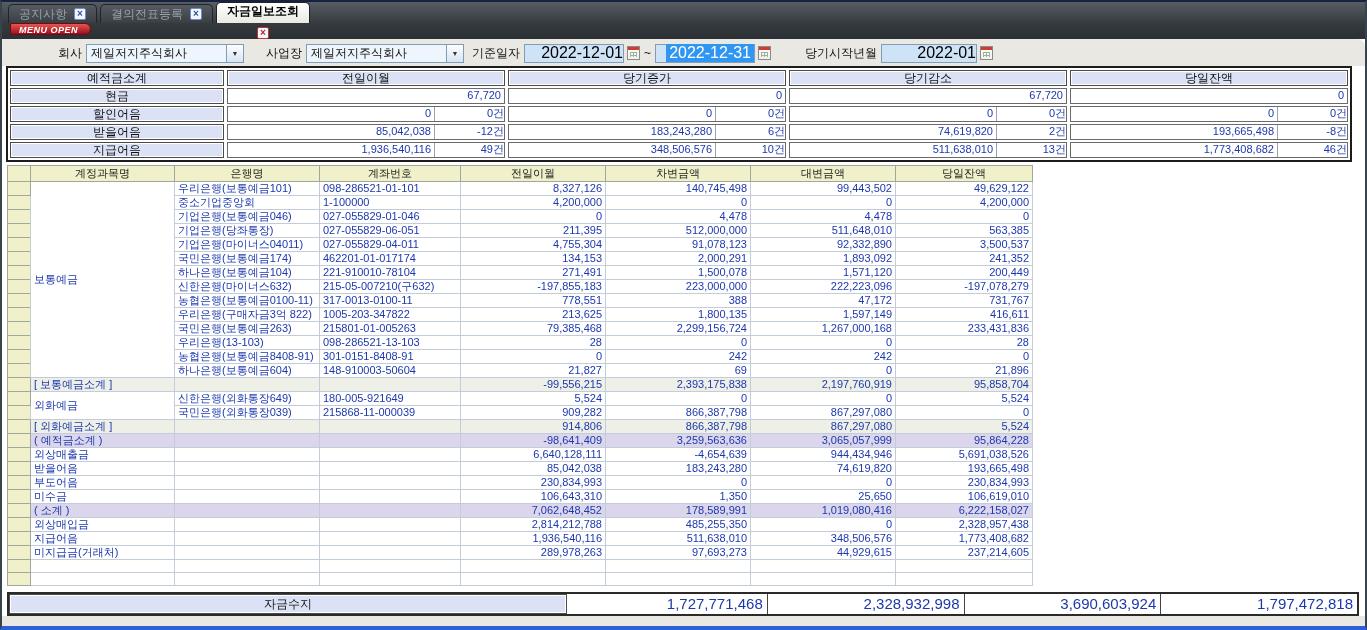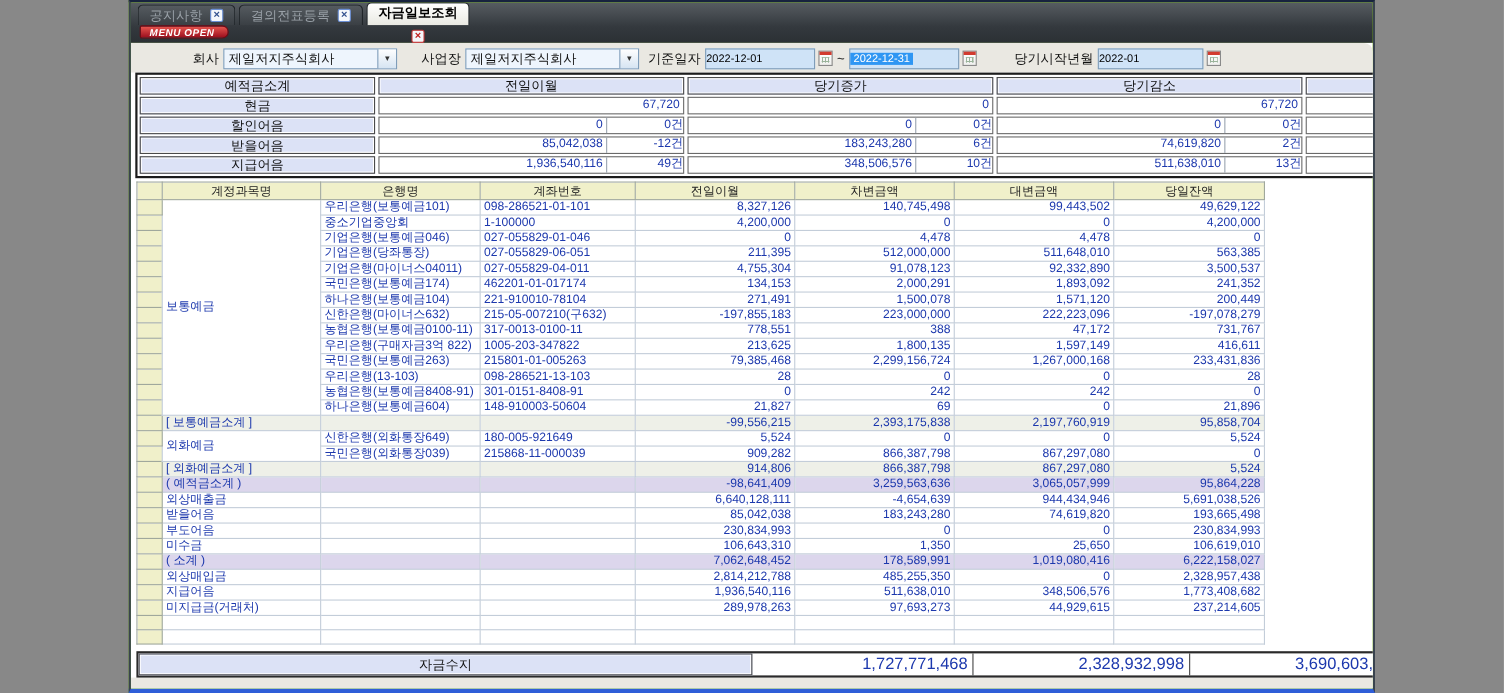--- a/index.html
+++ b/index.html
@@ -1,19 +1,19 @@
 <!DOCTYPE html>
 <html><head>
 <meta charset="utf-8">
 <style>
   html,body{margin:0;padding:0;background:#888;}
   *{box-sizing:border-box;}
   .window{
-    position:relative;width:1133px;height:630px;margin:0 auto;
-    background:#84cc16;overflow:hidden;
+    position:relative;width:1367px;height:630px;margin:0 auto;
+    background:#1d4ed8;overflow:hidden;
     border-top:2px solid #17233e;border-left:2px solid #39434e;border-right:2px solid #39434e;border-bottom:4px solid #2f5ed8;
     font-family:"Liberation Sans","DejaVu Sans",sans-serif;
   }
   
   .titlebar{position:absolute;top:0;left:0;right:0;height:37px;background:linear-gradient(#575d62,#34393e 60%,#2b3034);}
   .tabs{position:absolute;top:2px;left:6px;display:flex;align-items:flex-end;height:19px;}
   .tab{display:flex;align-items:center;gap:7px;height:19px;padding:0 10px;margin-right:3px;
        border:1px solid #1f2428;border-bottom:none;border-radius:5px 5px 0 0;
        background:linear-gradient(#555b60,#3a3f44);color:#9aa1a8;font-size:12px;cursor:default;}
   .tab.active{background:linear-gradient(#ffffff,#e9e9e2);color:#000;font-weight:bold;height:21px;flex-direction:column;}
@@ -29,21 +29,21 @@
   .content .bottomstrip{position:absolute;bottom:0;left:0;right:0;height:10px;background:#eae8e2;}
   
   .filter{position:absolute;top:3px;left:0;right:0;height:22px;display:flex;align-items:center;font-size:12px;color:#111;z-index:2;}
   .flabel{white-space:nowrap;}
   .ml-a{margin-left:56px;} .ml-b{margin-left:22px;} .ml-c{margin-left:8px;} .ml-d{margin-left:34px;}
   .combo{display:flex;width:158px;height:19px;border:1px solid #7f9db9;background:#eef5fd;margin-left:4px;align-items:stretch;}
   .combo-val{flex:1;padding-left:4px;font-size:12px;line-height:17px;overflow:hidden;white-space:nowrap;}
   .combo-btn{width:17px;background:linear-gradient(#fefefe,#d6e4f2);border-left:1px solid #7f9db9;
              display:flex;align-items:center;justify-content:center;font-size:7px;color:#333;}
   .datefield{width:100px;height:19px;border:1px solid #7f9db9;background:#cfe3f7;margin-left:4px;
-             display:flex;align-items:center;justify-content:flex-start;font-size:10px;color:#000;}
+             display:flex;align-items:center;justify-content:flex-end;font-size:16px;color:#000;}
   .datefield.small{width:96px;}
   .datefield .hl{background:#2f96f3;color:#fff;padding:0 3px;}
   .tilde{margin-left:4px;}
   .cal{width:13px;height:14px;margin-left:3px;border:1px solid #8a8a8a;background:linear-gradient(#ffffff,#f0f0ee);position:relative;display:inline-block;}
   .cal::before{content:"";position:absolute;top:0;left:0;right:0;height:3px;background:#d23b2f;}
   .cal::after{content:"";position:absolute;left:2px;right:2px;top:5px;bottom:2px;
     background:repeating-linear-gradient(#9ab39a 0 1px,transparent 1px 3px),
                repeating-linear-gradient(90deg,#9ab39a 0 1px,transparent 1px 3px);}
   
   .summary{position:absolute;top:27px;left:4px;width:1346px;border:2px solid #1c1c1c;background:#fff;padding:2px;z-index:1;}

